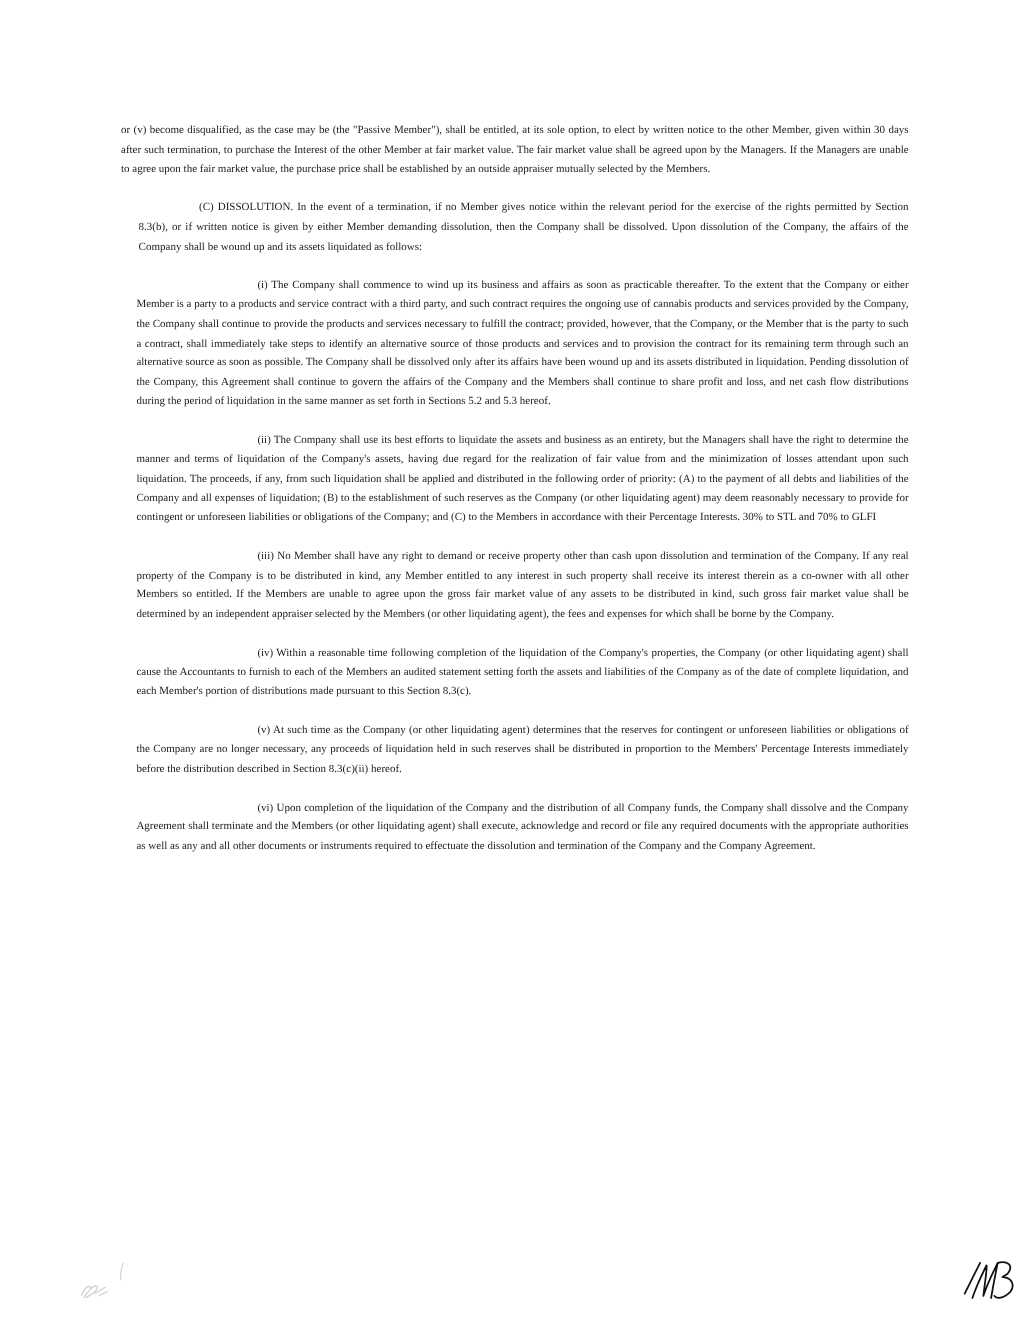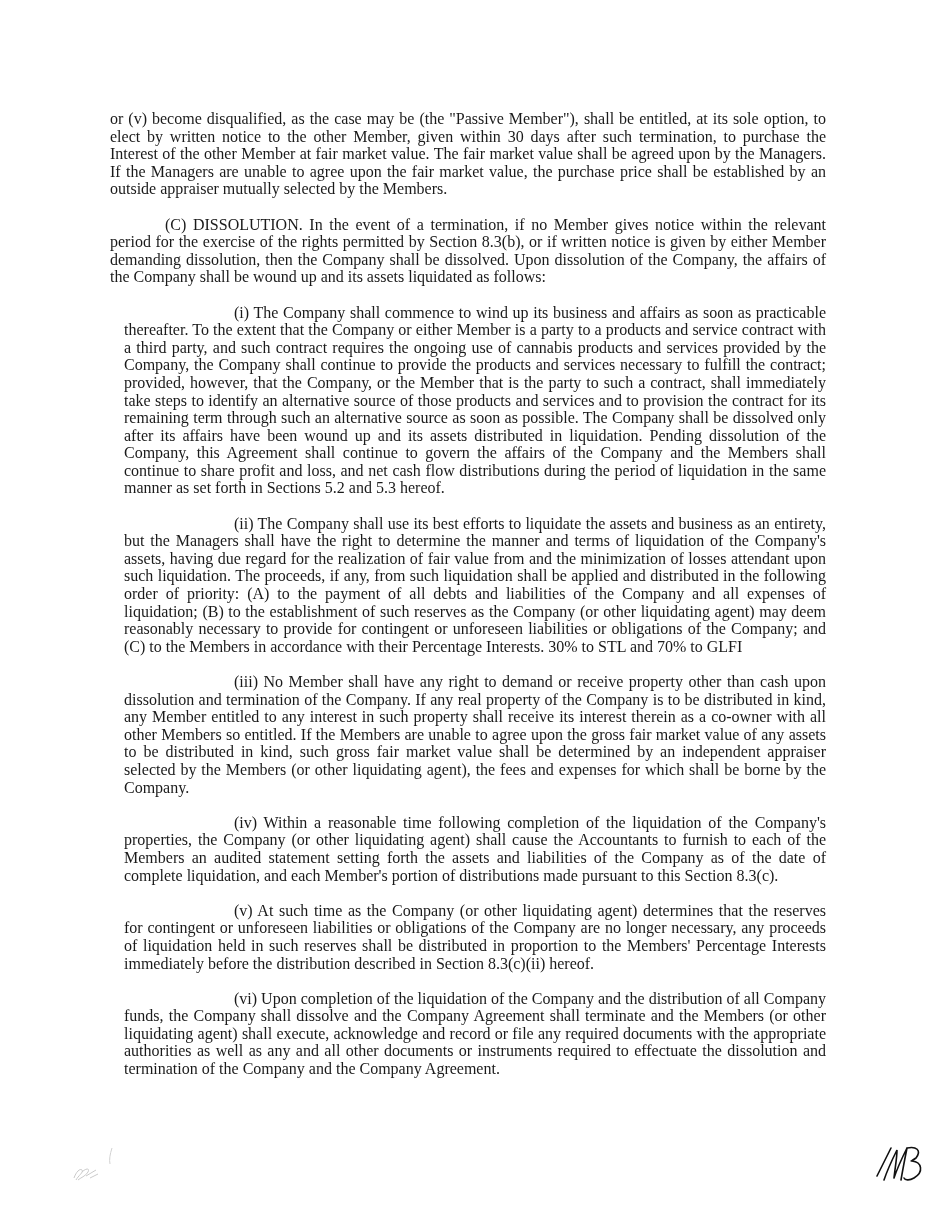--- a/index.html
+++ b/index.html
@@ -12,29 +12,29 @@
       height: 1209px;
       position: relative;
       overflow: hidden;
     }
     .page {
       position: absolute;
       left: 110px;
       top: 110px;
       width: 716px;
       font-family: "Liberation Serif", "DejaVu Serif", serif;
-      font-size: 16px;
+      font-size: 10px;
       line-height: 17.6px;
       color: #1a1a1a;
     }
     .para {
       margin: 0 0 17.6px 0;
       text-align: justify;
     }
-    .indent-1 { text-indent: 55px; }
+    .indent-1 { text-indent: 55px; margin-left: 16px; }
     .indent-2 { text-indent: 110px; margin-left: 14px; }
     .initials-left {
       position: absolute;
       left: 68px;
       top: 1142px;
       width: 50px;
       height: 45px;
       opacity: 0.45;
     }
     .initials-right {

